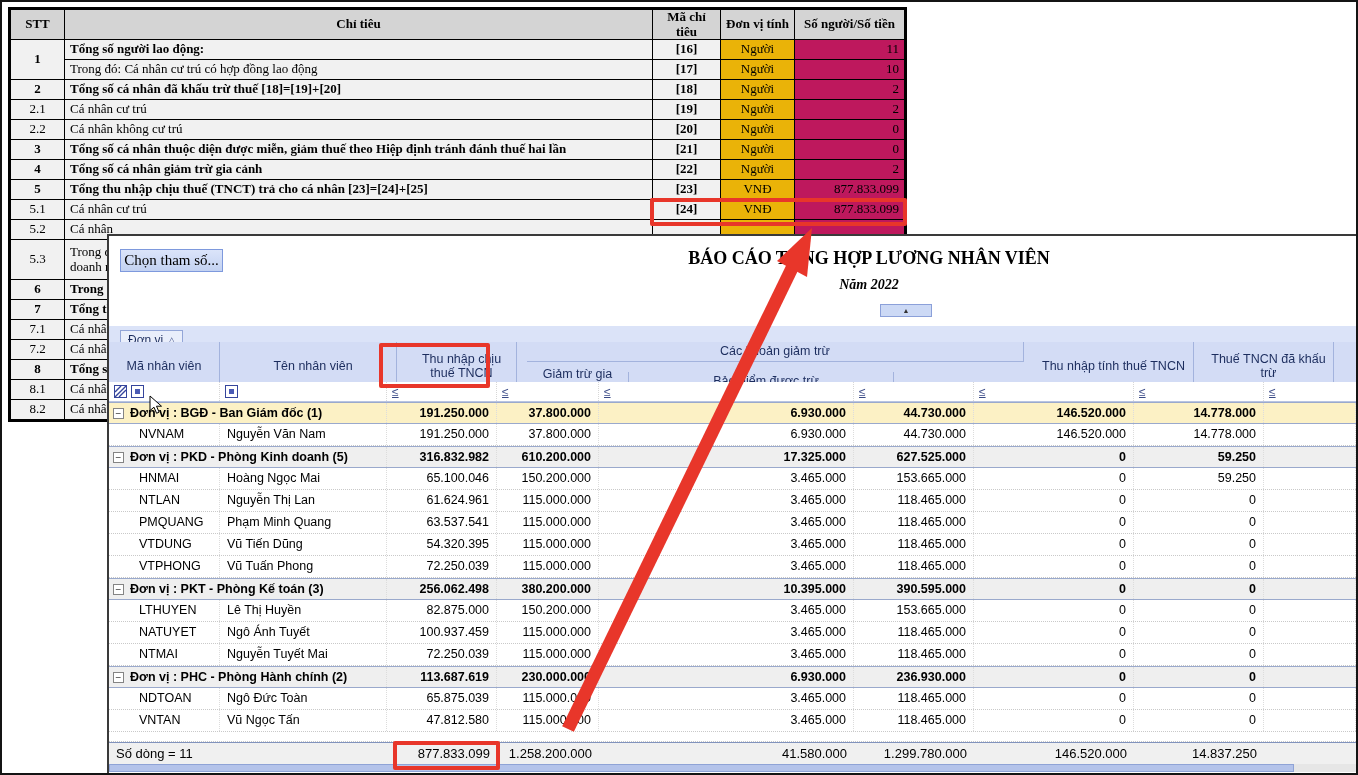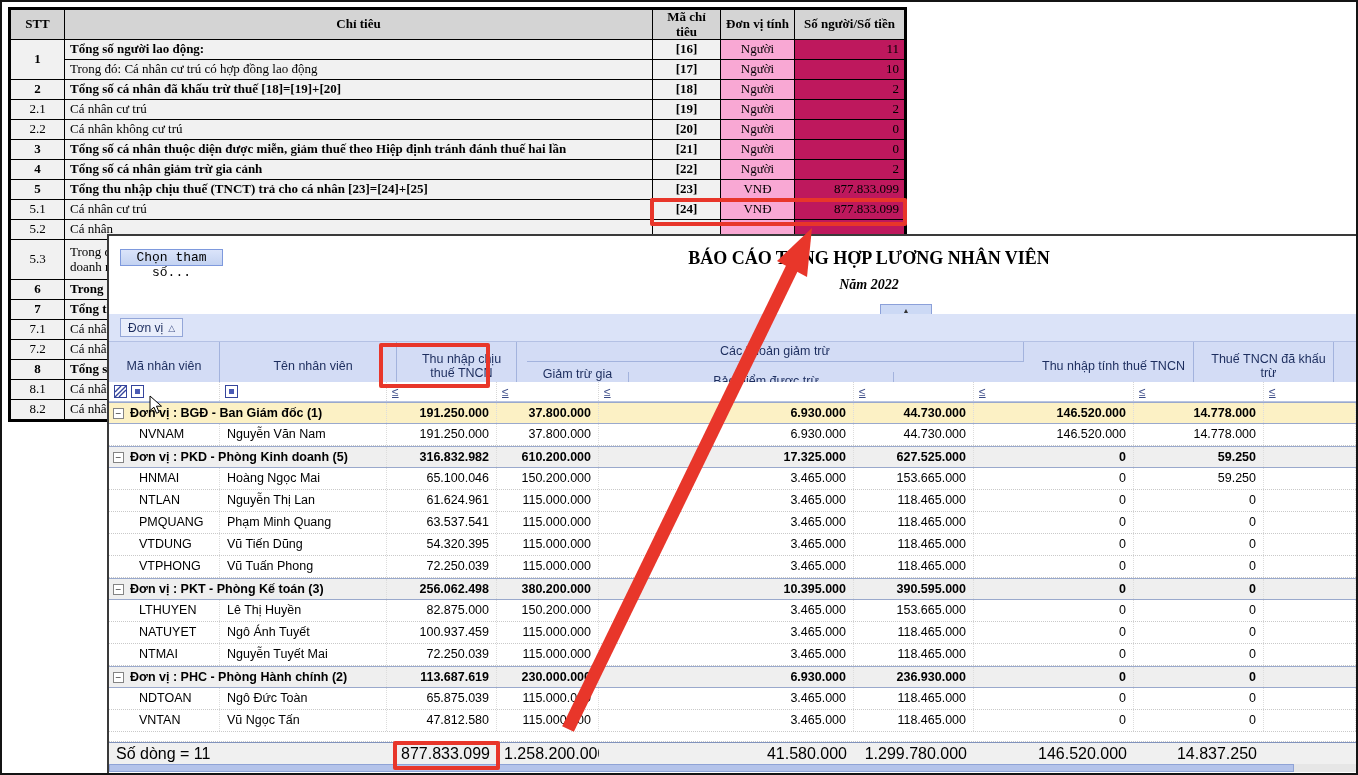--- a/index.html
+++ b/index.html
@@ -14,40 +14,40 @@
     justify-content:space-between; padding:0 8px 0 6px; }
   .tax-title { font-weight:700; font-size:15px; color:#000; letter-spacing:-0.2px; }
   .tax-currency { font-weight:700; font-style:italic; font-size:13px; color:#1414b4; }
   table.tax { width:100%; border-collapse:collapse; table-layout:fixed; }
   table.tax th, table.tax td { border:1px solid #000; font-size:13px; color:#000;
     padding:0 5px; height:20px; line-height:1.12; overflow:hidden; }
   table.tax th { background:#d4d4d4; font-weight:700; text-align:center; height:30px; }
   td.c-stt   { text-align:center; background:#f1f1f1; }
   td.c-label { background:#f1f1f1; white-space:pre-line; }
   td.c-code  { text-align:center; font-weight:700; background:#f1f1f1; }
-  td.c-unit  { text-align:center; background:#f9a8d4; }
+  td.c-unit  { text-align:center; background:#eab308; }
   td.c-val   { text-align:right; background:#be185d; }
   tr.bold td.c-label, tr.bold td.c-stt { font-weight:700; }
   tr.tall td { height:40px; }
 
   
   .report-window { position:absolute; left:105px; top:232px; width:1251px; height:541px;
     background:#fff; border:2px solid #3a3a3a; }
   .rw-inner { position:relative; width:100%; height:100%; overflow:hidden; }
-  .btn-params { position:absolute; left:11px; top:13px; width:103px; height:17px;
-    background:linear-gradient(#dbe4fa,#c3d2f1); border:1px solid #7e99dd; font-size:13px;
-    color:#000; font-family:Liberation Mono, monospace; }
+  .btn-params { position:absolute; left:11px; top:13px; width:103px; height:23px;
+    background:linear-gradient(#dbe4fa,#c3d2f1); border:1px solid #7e99dd; font-size:15px;
+    color:#000; font-family:Liberation Serif, serif; }
   .rpt-title { position:absolute; left:460px; top:12px; width:600px; text-align:center;
     font-family:"Liberation Serif",serif; font-weight:700; font-size:18px; color:#000; }
   .rpt-subtitle { position:absolute; left:460px; top:41px; width:600px; text-align:center;
     font-family:"Liberation Serif",serif; font-weight:700; font-style:italic; font-size:14px; }
   .collapse-btn { position:absolute; left:771px; top:68px; width:52px; height:13px;
     background:#ccd9f5; border:1px solid #8ba0d9; font-size:7px; line-height:11px;
     text-align:center; color:#333; padding:0; }
-  .group-band { position:absolute; left:0; top:78px; width:100%; height:28px;
+  .group-band { position:absolute; left:0; top:90px; width:100%; height:28px;
     background:#dbe3f8; border-bottom:1px solid #b4c1e4; }
   .chip { position:absolute; left:11px; top:4px; height:19px; padding:0 7px;
     background:#e9eefb; border:1px solid #93a6d8; font-size:12px; color:#1c2d5e;
     display:flex; align-items:center; gap:5px; }
   .chip .tri { font-size:9px; color:#44548a; }
 
   
   .g { display:grid; grid-template-columns:111px 167px 110px 102px 255px 120px 160px 130px minmax(0,1fr); }
 
   .hdr-band { position:absolute; left:0; top:106px; width:100%; height:40px;
@@ -68,21 +68,21 @@
   .emp-row { background:#fff; border-bottom:1px dotted #c9c9c9; }
   .emp-row .cell:first-child { padding-left:30px; }
   .grp-row { background:#efefef; font-weight:700; border-top:1px solid #9aa9cc;
     border-bottom:1px solid #9aa9cc; }
   .grp-row.hl { background:#fcf1c5; }
   .grp-label { grid-column:1 / span 2; display:flex; align-items:center; gap:6px; padding-left:4px; }
   .exp { width:11px; height:11px; border:1px solid #848484; background:#fff; font-size:10px;
     line-height:9px; text-align:center; color:#333; flex:0 0 auto; font-weight:400; }
   .empty-strip { height:10px; border-bottom:1px dotted #c9c9c9; background:#fff; }
   .footer-row { position:absolute; left:0; top:506px; width:100%; height:23px;
-    background:#f0f0f0; border-top:1px solid #8193bd; font-size:16px; line-height:22px; }
+    background:#f0f0f0; border-top:1px solid #8193bd; font-size:13px; line-height:22px; }
   .footer-row .cell { border-right:none; }
   .hscroll { position:absolute; left:0; bottom:1px; width:100%; height:8px; background:#e6e6e6; }
   .hscroll-thumb { position:absolute; left:0; top:0; height:8px; width:1185px;
     background:#b4c3ea; border:1px solid #8fa3d6; }
 
   
   .sqbtn { width:13px; height:13px; border:1px solid #35459c; background:#fff;
     display:inline-flex; align-items:center; justify-content:center; }
   .sqbtn i { width:5px; height:5px; background:#4a5ab4; display:block; }
 

